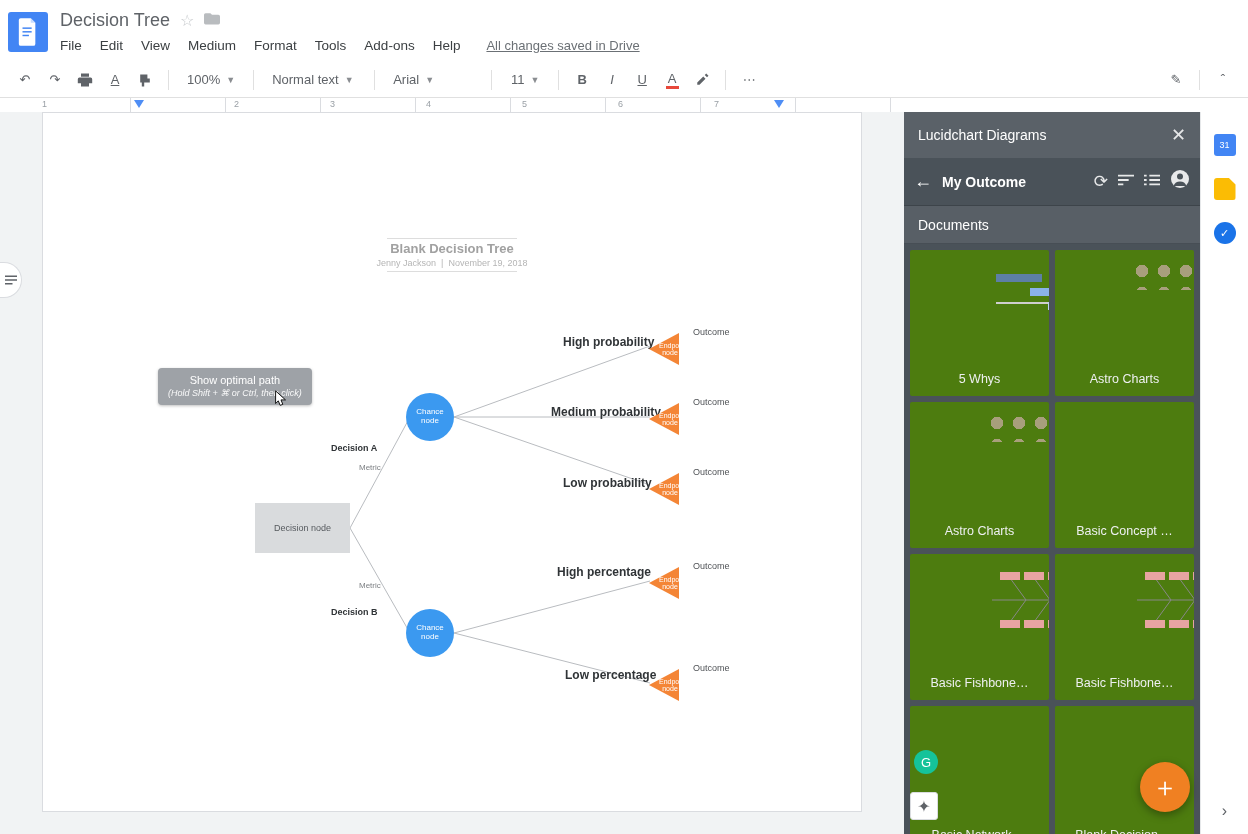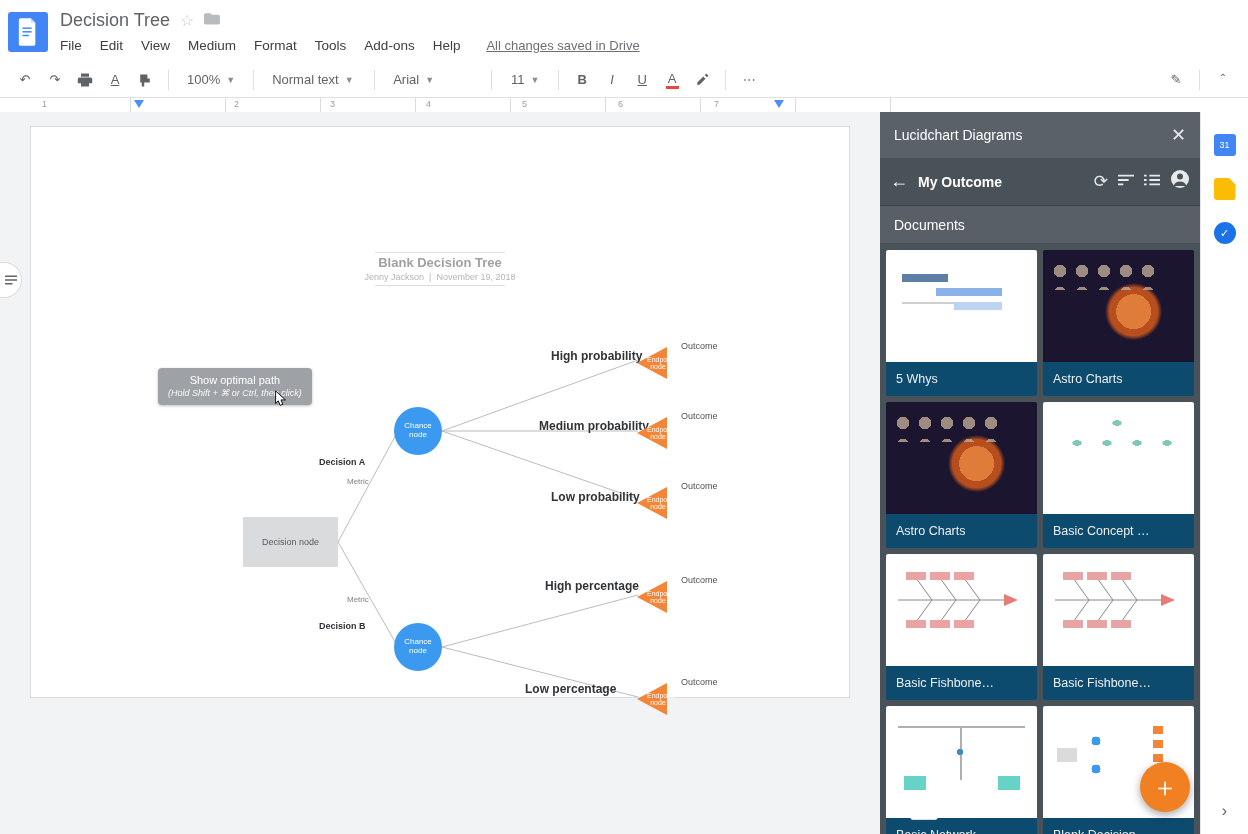--- a/index.html
+++ b/index.html
@@ -63,22 +63,21 @@
   .workspace {
     position:absolute; top:112px; left:0; right:0; bottom:0;
     display:flex;
     background:#f1f3f4;
   }
   .doc-scroll {
     flex:1; position:relative; overflow:hidden;
     display:flex; justify-content:center;
   }
   .page {
-    margin-top:14px;
-    width:820px; height:572px;
+    width:820px; height:700px;
     background:#fff;
     border:1px solid #dadce0;
     position:relative;
   }
   .outline-tab {
     position:absolute; left:0; top:150px;
     width:22px; height:36px; background:#fff; border:1px solid #dadce0; border-left:0;
     border-radius:0 18px 18px 0;
     display:flex;align-items:center;justify-content:center; color:#5f6368;
   }
@@ -138,21 +137,21 @@
     display:flex;align-items:center;justify-content:center;font-size:13px;
   }
   .explore-btn {
     position:absolute; right:310px; bottom:14px;
     width:28px;height:28px;background:#fff;border:1px solid #dadce0;border-radius:3px;
     display:flex;align-items:center;justify-content:center;color:#5f6368;font-size:16px;
   }
 
   
   .lucid-panel {
-    width:320px; background:#4a5259;
+    width:296px; background:#4a5259;
     display:flex; flex-direction:column;
     color:#fff;
   }
   .lucid-head {
     height:46px; background:#5a6168;
     display:flex; align-items:center; padding:0 14px; font-size:14px; font-weight:500;
     justify-content:space-between;
   }
   .lucid-close { font-size:18px; color:#e6e7e8; cursor:pointer;}
   .lucid-bar {
@@ -167,21 +166,21 @@
     background:#585f66; height:38px; padding:4px 14px;
     display:flex;align-items:center;font-size:14px;
     border-bottom:1px solid #474e55;
   }
   .lucid-grid {
     flex:1; overflow:hidden;
     display:grid; grid-template-columns:1fr 1fr; grid-auto-rows:146px;
     gap:6px; padding:6px;
     background:#4a5259;
   }
-  .doc-card { background:#0c4a6e; border-radius:2px; overflow:hidden; display:flex;flex-direction:column;}
+  .doc-card { background:#4d7c0f; border-radius:2px; overflow:hidden; display:flex;flex-direction:column;align-items:center;}
   .doc-thumb { flex:1; background:#f4f6f8; position:relative; display:flex;align-items:center;justify-content:center; }
   .doc-label { height:34px; padding:0 10px; font-size:12.5px; color:#eef0f1; display:flex;align-items:center; overflow:hidden; white-space:nowrap; text-overflow:ellipsis;}
   .space-thumb { background: radial-gradient(circle at 60% 55%, #e07c3a 0 16%, #b74e1d 16% 22%, #1c1530 26% 100%);}
   .space-thumb::before{ content:""; position:absolute; left:6px; top:10px; width:105px;height:30px;
      background: radial-gradient(circle, #bfa897 40%, rgba(0,0,0,0) 41%) 0 0/22px 22px; opacity:.8;}
   .whys-thumb { background:linear-gradient(#fff,#fff);}
   .whys-thumb::before{content:"";position:absolute;left:16px;top:24px;width:100px;height:50px;
      background:
        linear-gradient(#5d7fa6,#5d7fa6) 0 0/46px 8px no-repeat,
        linear-gradient(#8ab2e8,#8ab2e8) 34px 14px/68px 8px no-repeat,
@@ -386,21 +385,21 @@
 
       <span class="dec-lbl" style="left:288px;top:330px">Decision A</span>
       <span class="metric" style="left:316px;top:350px">Metric</span>
       <span class="dec-lbl" style="left:288px;top:494px">Decision B</span>
       <span class="metric" style="left:316px;top:468px">Metric</span>
 
       <span class="prob" style="left:520px;top:222px">High probability</span>
       <span class="prob" style="left:508px;top:292px">Medium probability</span>
       <span class="prob" style="left:520px;top:363px">Low probability</span>
       <span class="prob" style="left:514px;top:452px">High percentage</span>
-      <span class="prob" style="left:494px;top:555px">Low percentage</span>
+      <span class="prob" style="left:522px;top:555px">Low percentage</span>
 
       <div class="tri-wrap" style="left:606px;top:220px">
           <div class="tri">
             <span class="tri-label" style="white-space:pre-line">Endpoint
 node</span>
           </div>
           <span class="out">Outcome</span>
         </div>
       <div class="tri-wrap" style="left:606px;top:290px">
           <div class="tri">

